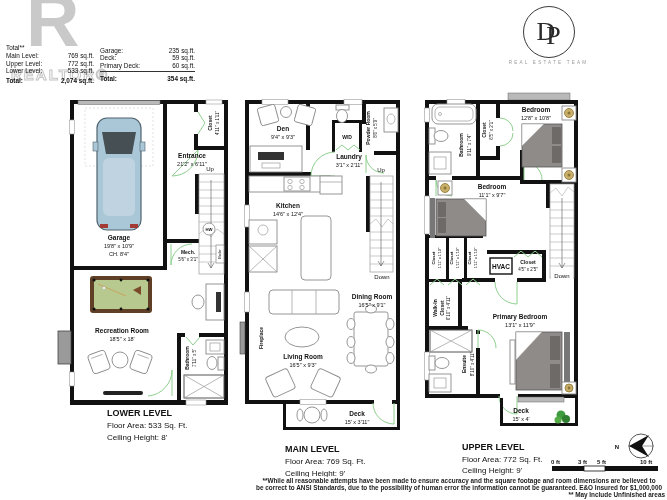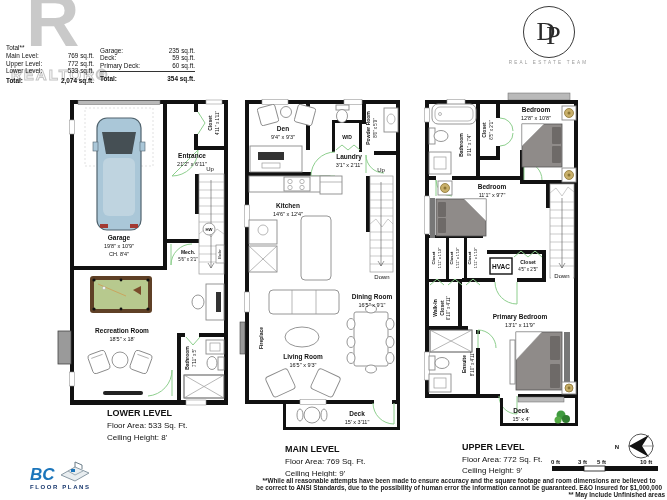--- a/index.html
+++ b/index.html
@@ -583,32 +583,20 @@
       <text class="sctick" x="551" y="464">0 ft</text>
       <text class="sctick" x="578" y="464">3 ft</text>
       <text class="sctick" x="597" y="464">5 ft</text>
       <text class="sctick" x="640" y="464">10 ft</text>
       <rect x="552" y="466" width="32" height="5" fill="#111"></rect>
       <rect x="584" y="466" width="21" height="5" fill="#fff" stroke="#111" stroke-width="0.8"></rect>
       <rect x="605" y="466" width="53" height="5" fill="#111"></rect>
     </g>
   </svg>
 
-  <div class="abs" id="bcfp">
-    <div id="bcfp-row">
-      <span id="bcfp-bc">BC</span>
-      <svg width="38" height="24" viewBox="0 0 38 24">
-        <polygon points="6,16 20,8 34,14 20,22" fill="#e8edf0" stroke="#8a9aa5" stroke-width="1"></polygon>
-        <polyline points="13,12 20,16 28,12" fill="none" stroke="#8a9aa5" stroke-width="0.8"></polyline>
-        <polyline points="20,8 20,3 27,6 27,10" fill="none" stroke="#6b7d88" stroke-width="1"></polyline>
-        <rect x="16" y="10" width="4" height="3" fill="#1b75bb"></rect>
-      </svg>
-    </div>
-    <div id="bcfp-name">FLOOR PLANS</div>
-  </div>
 
   <div class="abs" id="disclaimer">
     <div>**While all reasonable attempts have been made to ensure accuracy and the square footage and room dimensions are believed to</div>
     <div>be correct to ANSI Standards, due to the possibility of human error the information cannot be guaranteed. E&amp;O Insured for $1,000,000</div>
     <div class="r">** May Include Unfinished areas</div>
   </div>
 
 </div>
 
 </body></html>

